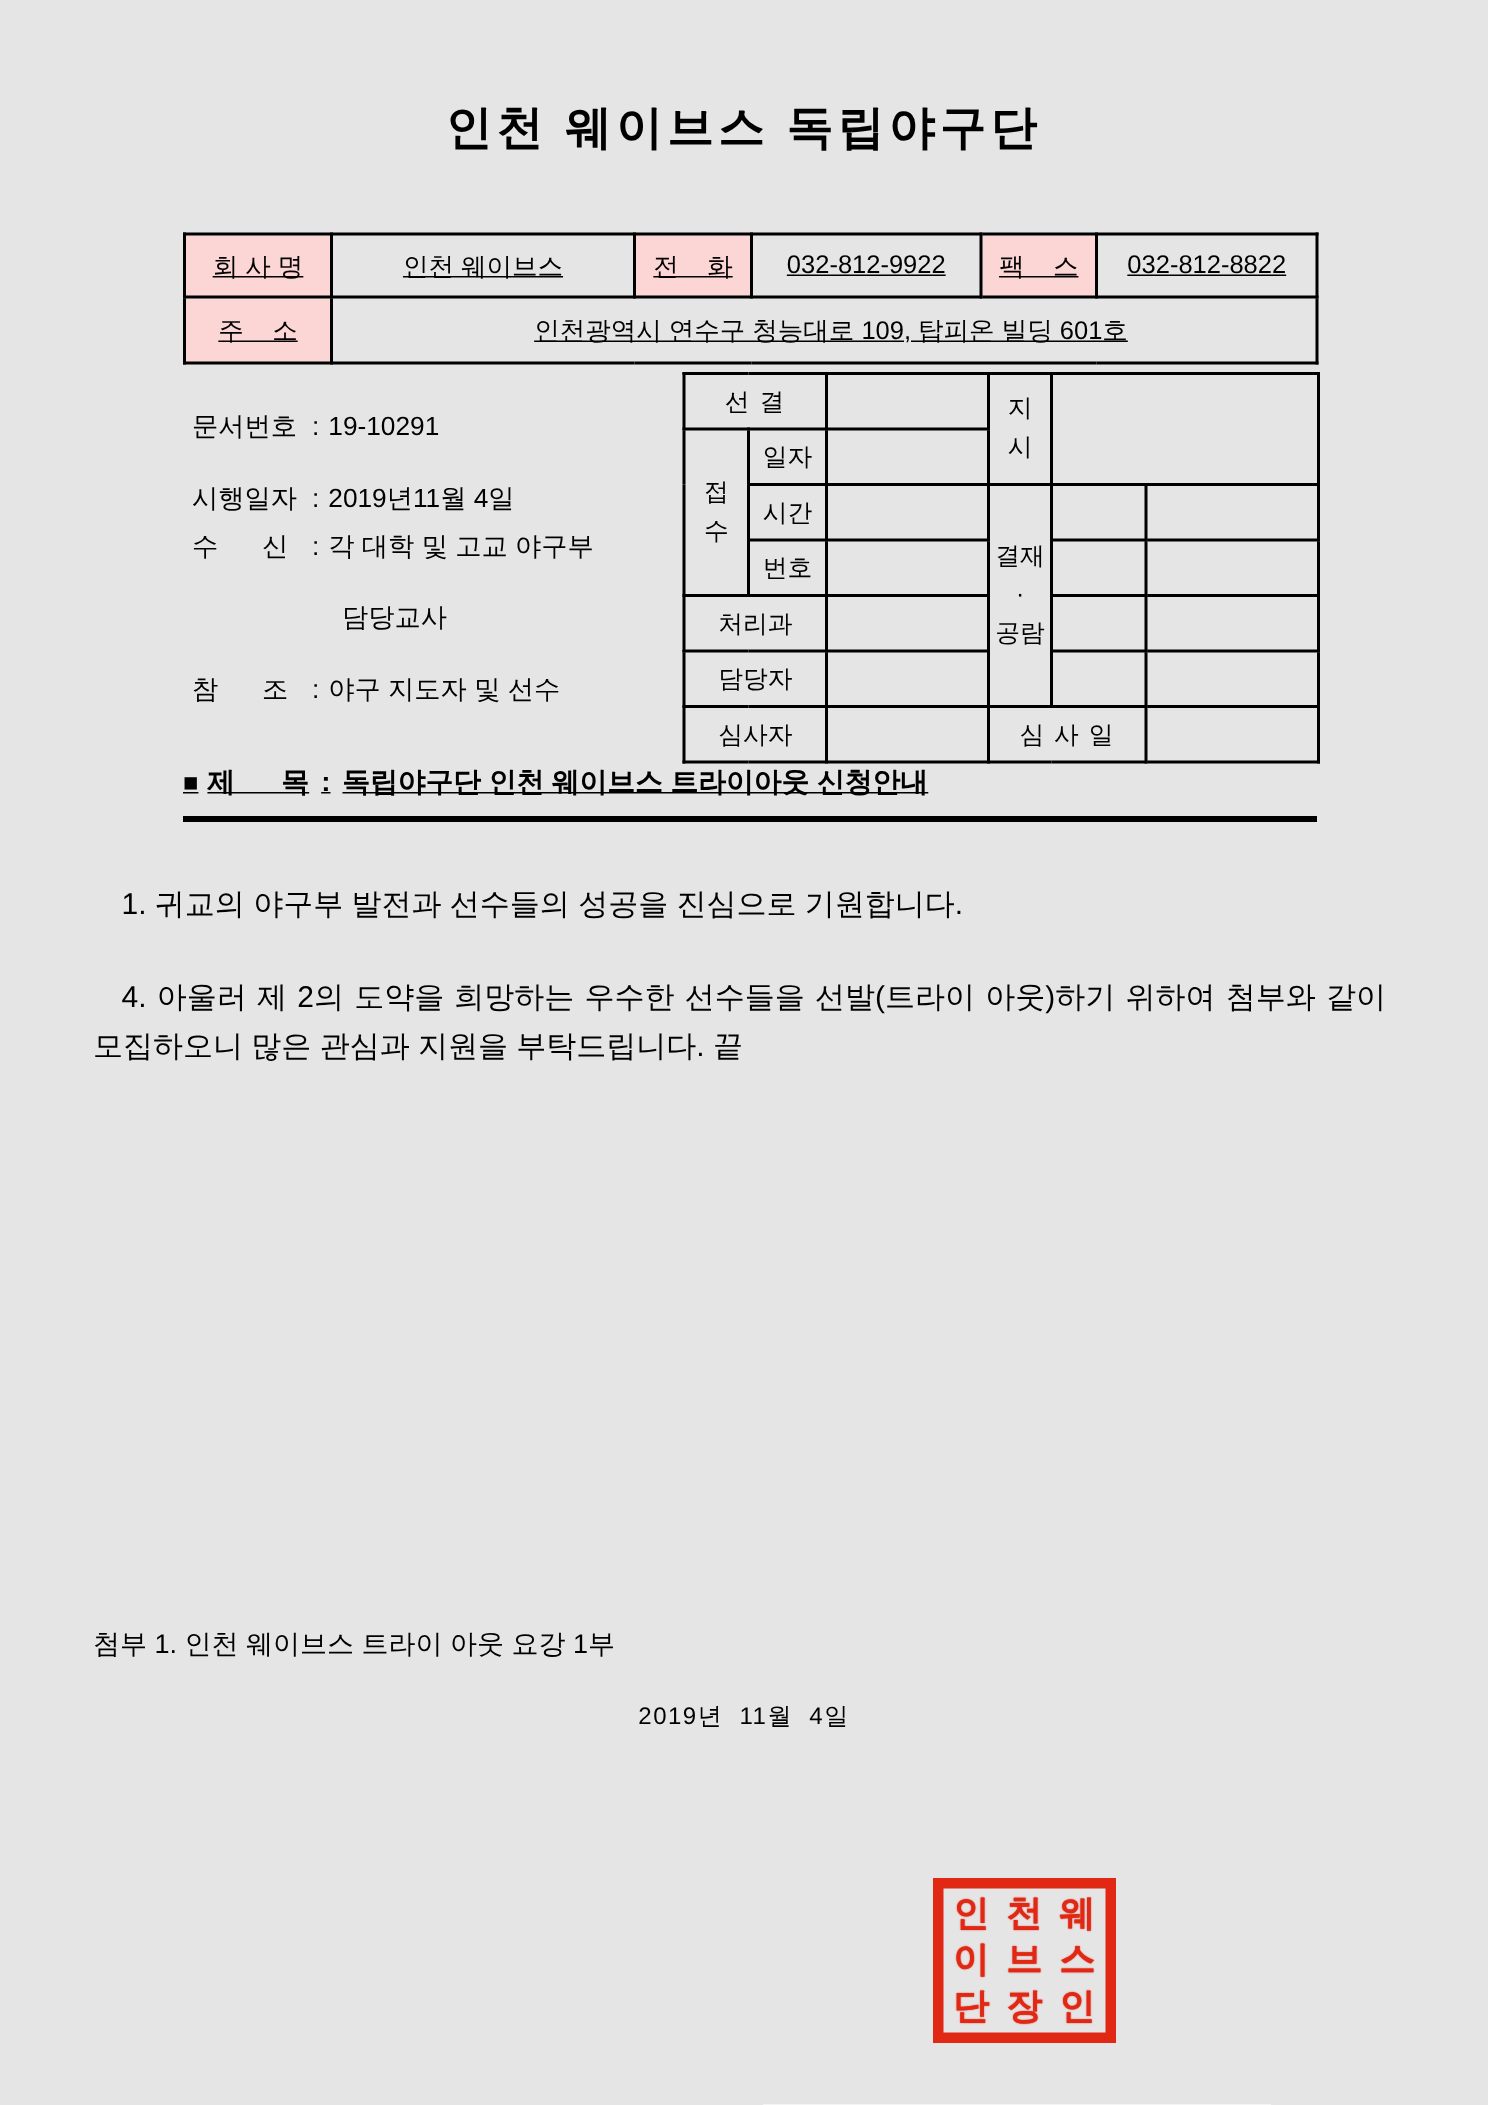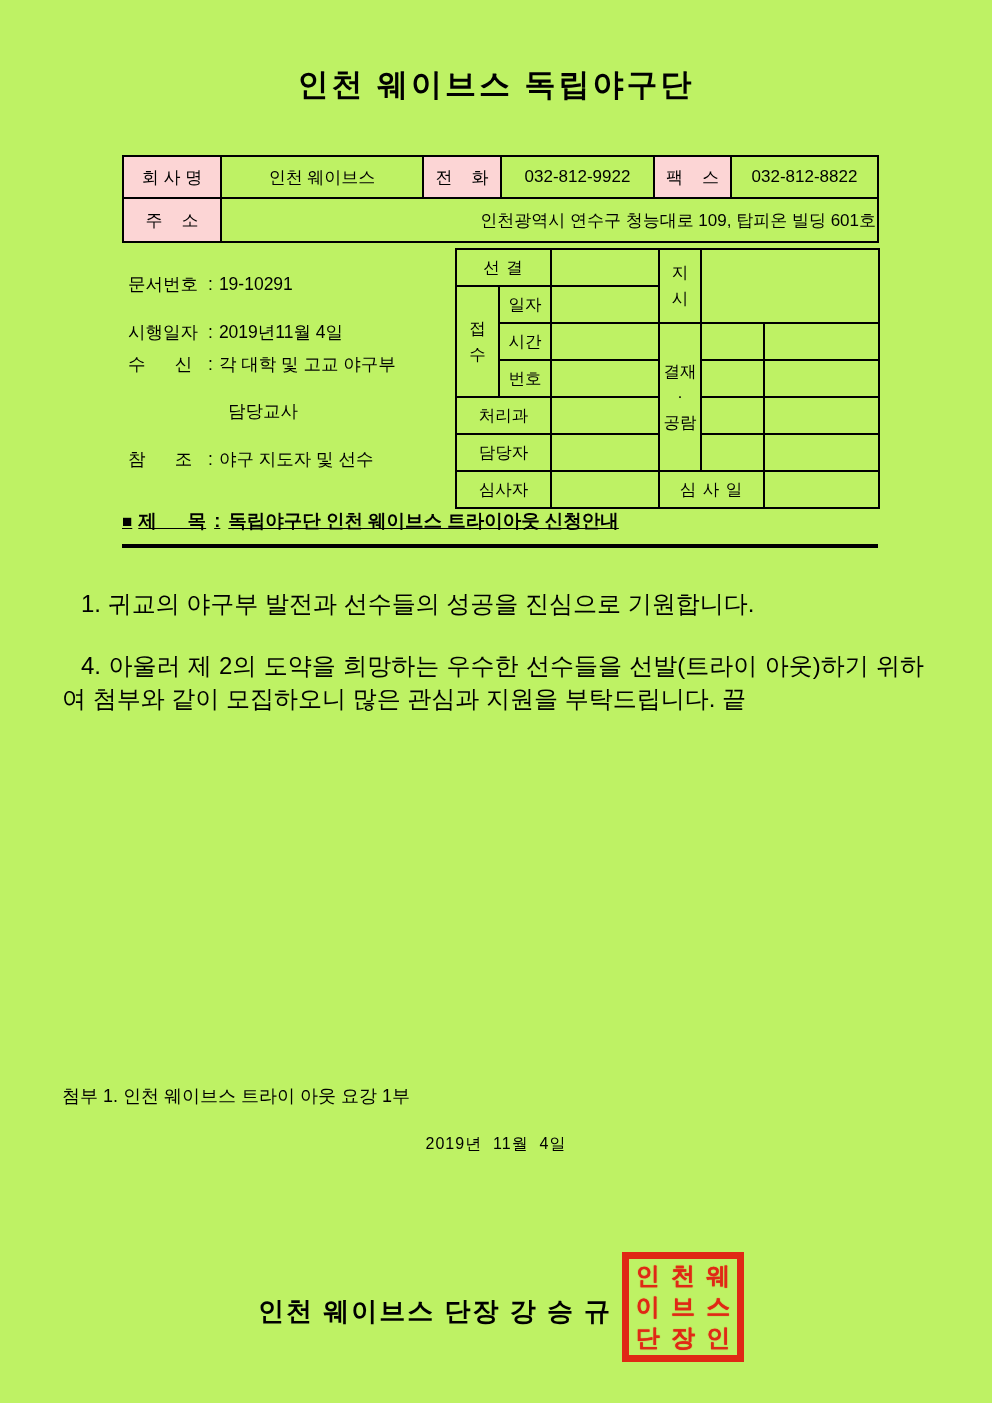--- a/index.html
+++ b/index.html
@@ -1,35 +1,35 @@
 <!DOCTYPE html>
 <html><head>
 <meta charset="utf-8">
 <style>
   html,body{margin:0;padding:0;background:#ffffff;}
   .page{
-    position:relative;width:992px;height:1403px;background:#bef264;overflow:hidden;
+    position:relative;width:992px;height:1403px;background:#e5e5e5;overflow:hidden;
     font-family:"Liberation Sans","DejaVu Sans",sans-serif;color:#000;
   }
   .ws-pre{white-space:pre;}
 
   
   .doc-title{
     position:absolute;top:64px;left:0;width:100%;text-align:center;
     font-size:31px;font-weight:bold;letter-spacing:3px;
   }
 
   
   table.company{
     position:absolute;left:122px;top:155px;border-collapse:collapse;table-layout:fixed;
-    width:755px;font-size:17px;
+    width:755px;font-size:17px;text-decoration:underline;
   }
   table.company td{border:2px solid #000;height:38px;text-align:center;overflow:hidden;}
   table.company td.pink{background:#fcd5d5;}
-  table.company td.addr{text-align:right;padding-left:10px;}
+  table.company td.addr{text-align:center;padding-left:10px;}
 
   
   .docinfo-line{position:absolute;font-size:17.5px;}
   .docinfo-line .lbl{display:inline-block;min-width:78px;white-space:pre;}
   .docinfo-line .col{display:inline-block;padding:0 6px 0 2px;}
 
   
   table.approval{
     position:absolute;left:455px;top:248px;border-collapse:collapse;table-layout:fixed;
     width:423px;font-size:16.5px;border-radius:10px;
@@ -38,21 +38,21 @@
   table.approval td.vtext{white-space:pre-line;line-height:1.55;vertical-align:middle;}
   table.approval td.lab{letter-spacing:1px;}
 
   
   .subject{position:absolute;left:122px;top:508px;font-size:18.5px;font-weight:bold;text-decoration:underline;}
   .subject .sq{font-size:17px;margin-right:6px;}
   .subject .lbl{white-space:pre;}
   .subject-rule{position:absolute;left:122px;top:544px;width:756px;height:4px;background:#000;}
 
   
-  .body-text{position:absolute;left:62px;top:587px;width:862px;font-size:24px;line-height:33px;}
+  .body-text{position:absolute;left:62px;top:587px;width:862px;font-size:20px;line-height:33px;}
   .body-text p{
     margin:0 0 29px 0;text-align:justify;text-indent:19px;word-break:break-all;
   }
   .attachment{position:absolute;left:62px;top:1084px;font-size:18px;}
 
   
   .date-line{position:absolute;top:1134px;left:0;width:100%;text-align:center;font-size:16px;letter-spacing:1px;white-space:pre;}
   .signature{position:absolute;left:258px;top:1294px;font-size:26px;font-weight:bold;letter-spacing:2px;white-space:pre;}
 
   
@@ -181,21 +181,20 @@
 
   <div class="body-text">
     <p>1. 귀교의 야구부 발전과 선수들의 성공을 진심으로 기원합니다.</p>
     <p>4. 아울러 제 2의 도약을 희망하는 우수한 선수들을 선발(트라이 아웃)하기 위하여 첨부와 같이 모집하오니 많은 관심과 지원을 부탁드립니다. 끝</p>
   </div>
 
   <div class="attachment">첨부 1. 인천 웨이브스 트라이 아웃 요강 1부</div>
 
   <div class="date-line">2019년  11월  4일</div>
 
-  <div class="signature">인천 웨이브스 단장 강 승 규</div>
 
   <div class="seal">
     <span>인</span>
     <span>천</span>
     <span>웨</span>
     <span>이</span>
     <span>브</span>
     <span>스</span>
     <span>단</span>
     <span>장</span>

